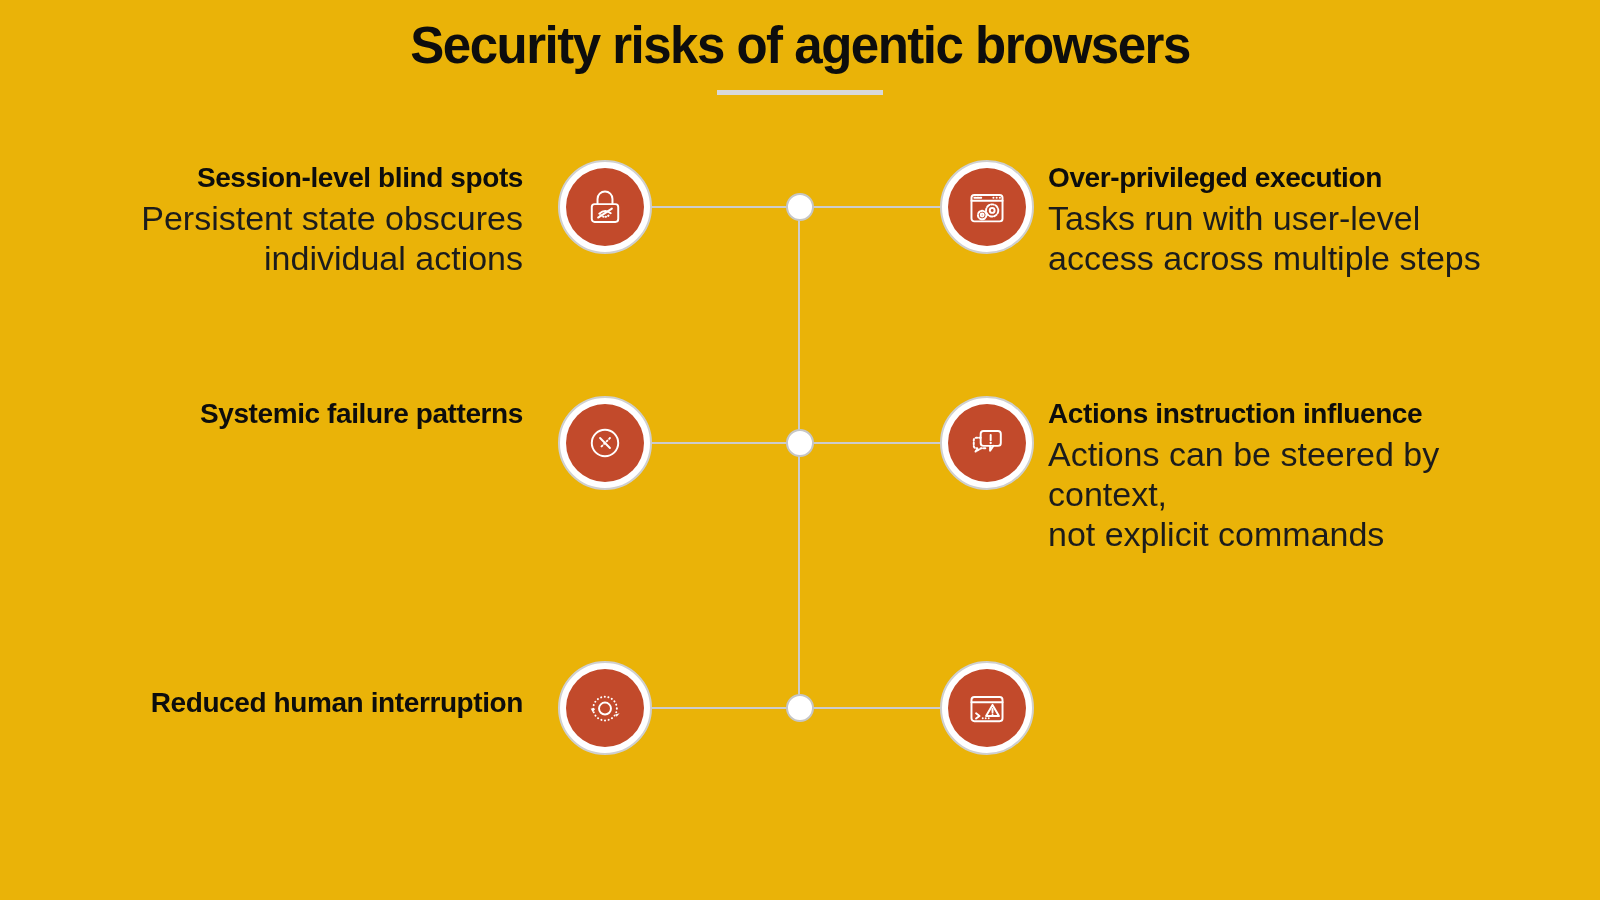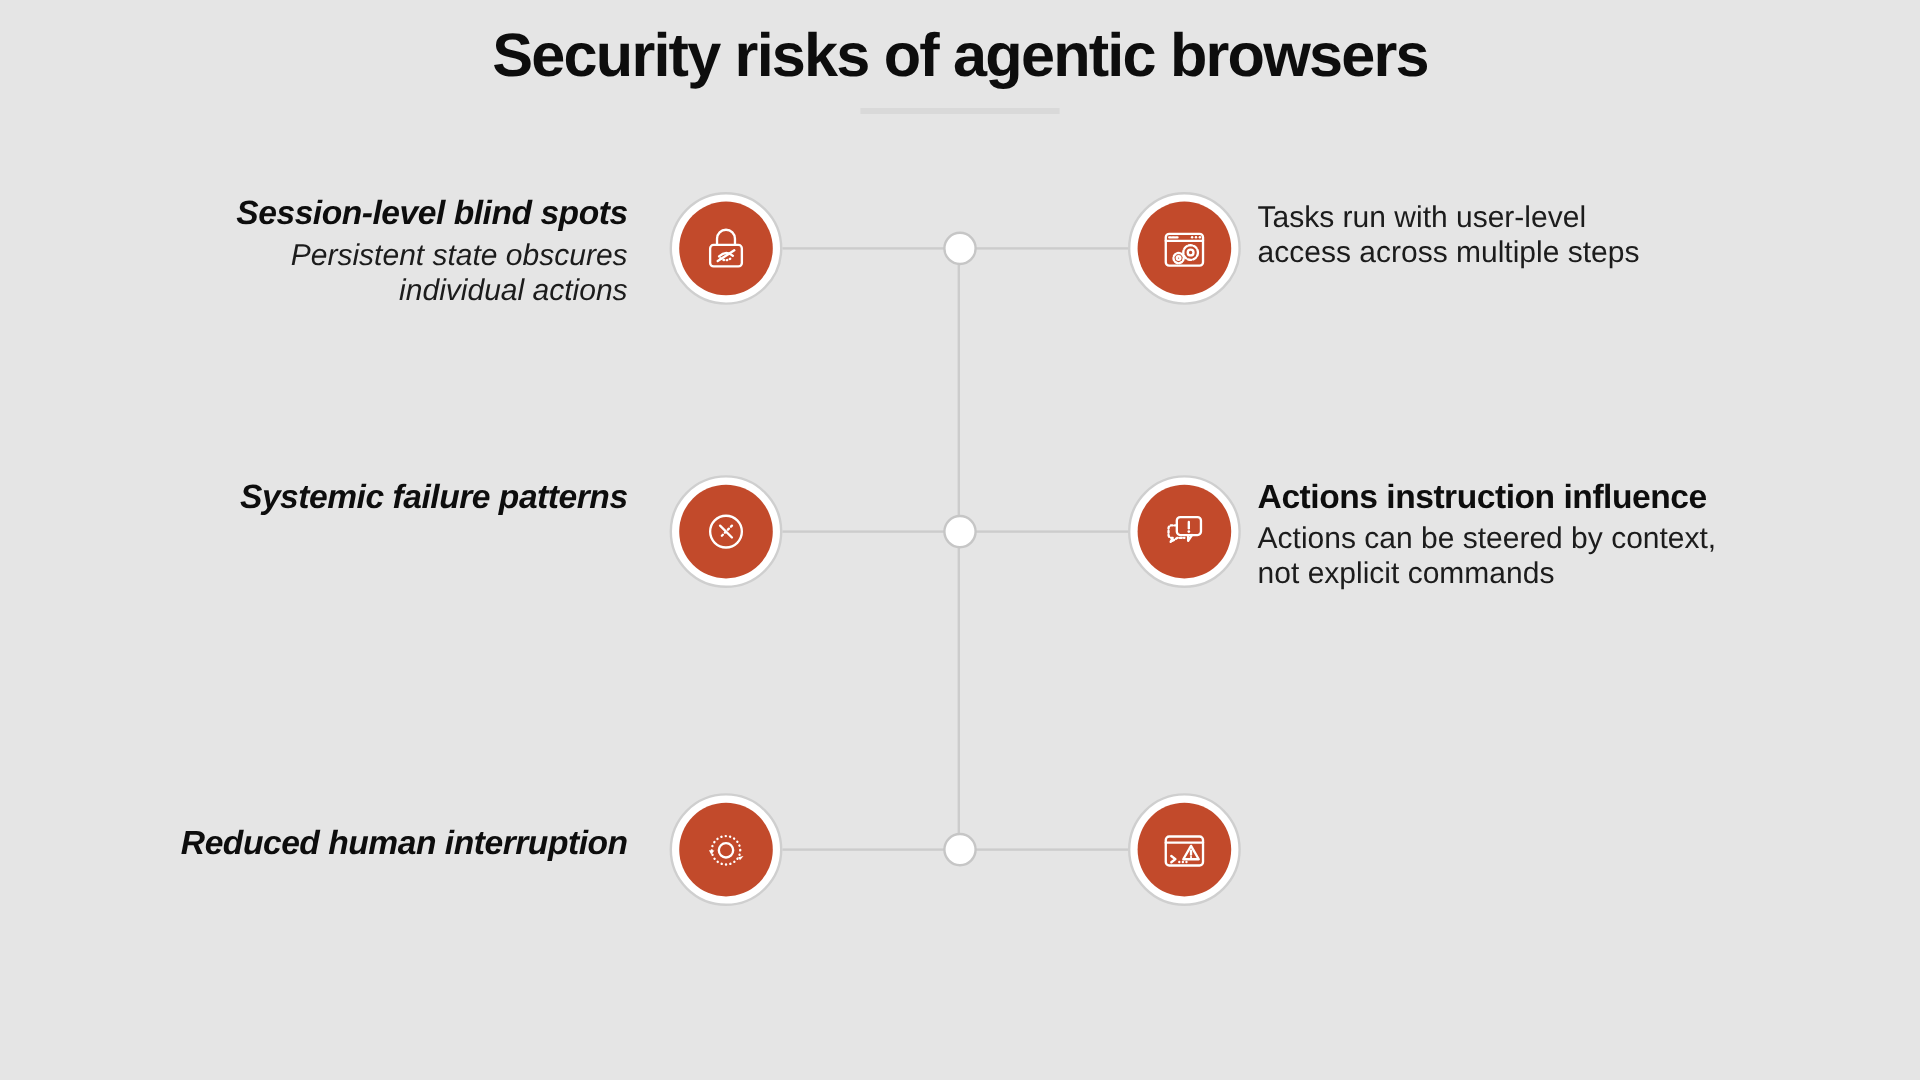--- a/index.html
+++ b/index.html
@@ -6,21 +6,21 @@
     --accent:#C24A2B;
     --ring:#CFCFCF;
     --line:#CCCCCC;
     --text:#141414;
   }
   *{margin:0;padding:0;box-sizing:border-box;}
   html,body{background:#ffffff;}
   .stage{
     position:relative;
     width:1600px;height:900px;
-    background:#e5e5e5;
+    background:#eab308;
     font-family:"Liberation Sans","DejaVu Sans",sans-serif;
     color:var(--text);
     overflow:hidden;
   }
   
   .page-title{
     position:absolute;top:16px;left:0;width:100%;
     text-align:center;
     font-size:51px;font-weight:700;letter-spacing:-1.5px;
     color:#0d0d0d;
@@ -55,29 +55,29 @@
   .medal .disc{
     width:78px;height:78px;border-radius:50%;
     background:var(--accent);
     display:flex;align-items:center;justify-content:center;
   }
   .disc svg{width:46px;height:46px;display:block;}
   .disc svg *{stroke:#ffffff;fill:none;stroke-width:1.7;stroke-linecap:round;stroke-linejoin:round;}
   .disc svg .fill{fill:#ffffff;stroke:none;}
   
   .txt{position:absolute;width:470px;}
-  .txt.colL{right:1077px;text-align:right;font-style:italic;}
+  .txt.colL{right:1077px;text-align:right;}
   .txt.colR{left:1048px;text-align:left;}
   .txt.r1{top:162px;} .txt.r2{top:398px;} .txt.r3{top:663px;margin-top:24px;}
   .item-title{
     font-size:28px;font-weight:700;letter-spacing:-0.4px;color:#0d0d0d;
     line-height:1.15;
   }
   .item-desc{
-    font-size:25px;font-weight:400;color:#1c1c1c;
+    font-size:34px;font-weight:400;color:#1c1c1c;
     line-height:1.17;margin-top:5px;white-space:pre-line;
   }
 </style>
 </head>
 <body>
 
 <div class="stage">
 
   <h1 class="page-title">Security risks of agentic browsers</h1>
   <div class="title-underline"></div>
@@ -117,20 +117,21 @@
         <circle class="fill" cx="31.2" cy="12" r="0.9"></circle>
         <line x1="9" y1="12" x2="15" y2="12" stroke-width="1.1" stroke-dasharray="1.3 1.1"></line>
         <circle cx="24.5" cy="23" r="5.3" stroke-dasharray="2.4 1.5"></circle>
         <circle cx="24.5" cy="23" r="2.1"></circle>
         <circle cx="15.8" cy="27" r="3.7" stroke-dasharray="1.9 1.3"></circle>
         <circle cx="15.8" cy="27" r="1.3"></circle>
       </svg>
     </div>
   </div>
   <div class="txt colR r1">
+    <div class="item-title">Over-privileged execution</div>
     <div class="item-desc">Tasks run with user-level
 access across multiple steps</div>
   </div>
 
   <div class="txt colL r2">
     <div class="item-title">Systemic failure patterns</div>
   </div>
   <div class="medal colL r2">
     <div class="disc">
       <svg viewBox="0 0 40 40">

